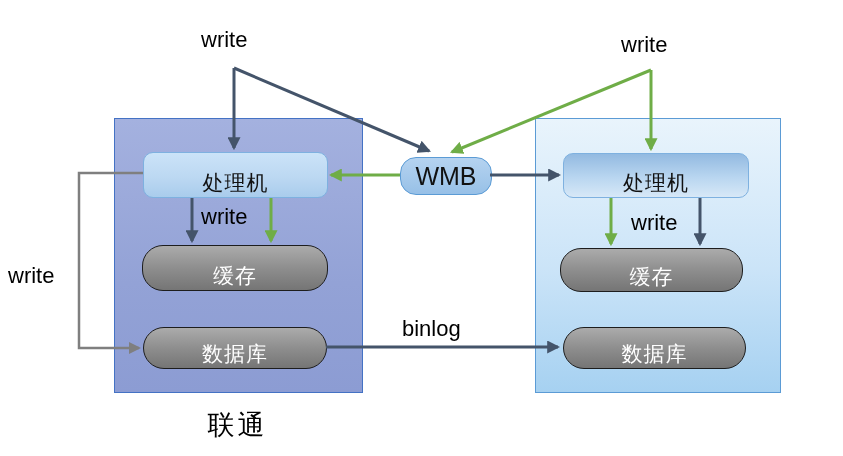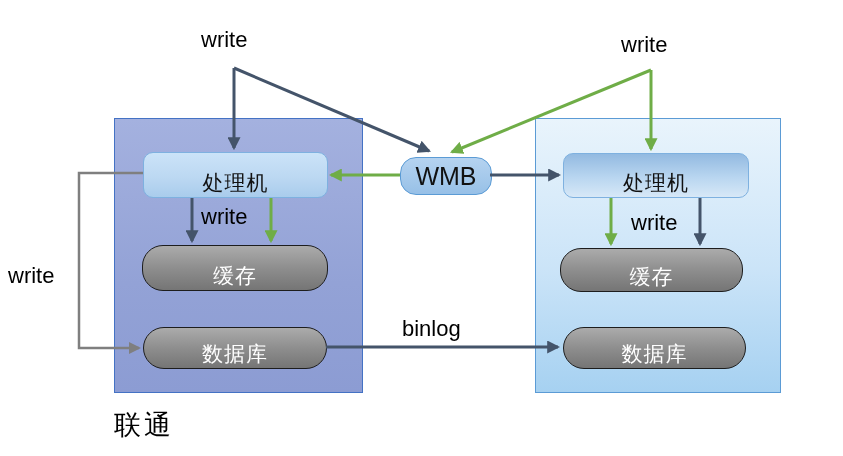--- a/index.html
+++ b/index.html
@@ -36,21 +36,21 @@
   }
   .wmb{
     position:absolute;z-index:2;left:400px;top:157px;width:90px;height:36px;
     display:flex;align-items:center;justify-content:center;
     background:linear-gradient(180deg,#B5D3F0 0%,#A5C9EB 55%,#97C0E7 100%);
     border:1.5px solid #5B9BD5;border-radius:16px;
     font-size:25px;color:#111;
   }
   .lbl{position:absolute;z-index:4;font-size:22px;color:#000000;white-space:nowrap;}
   .region-title{
-    position:absolute;z-index:4;font-size:27px;color:#000;text-align:left;
+    position:absolute;z-index:4;font-size:27px;color:#000;text-align:center;
     font-family:Liberation Sans, sans-serif;letter-spacing:3px;
   }
   svg.arrows{position:absolute;z-index:3;left:0;top:0;pointer-events:none;}
 </style>
 </head>
 <body>
 
 <div class="canvas">
 
   <div class="region region-left"></div>

